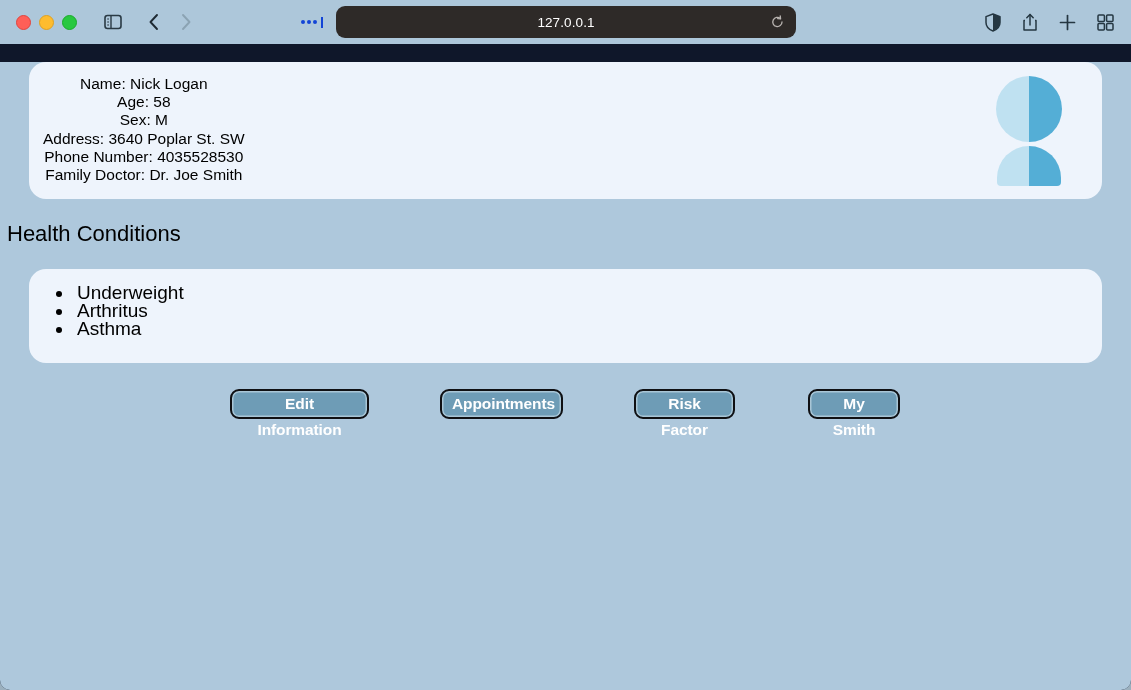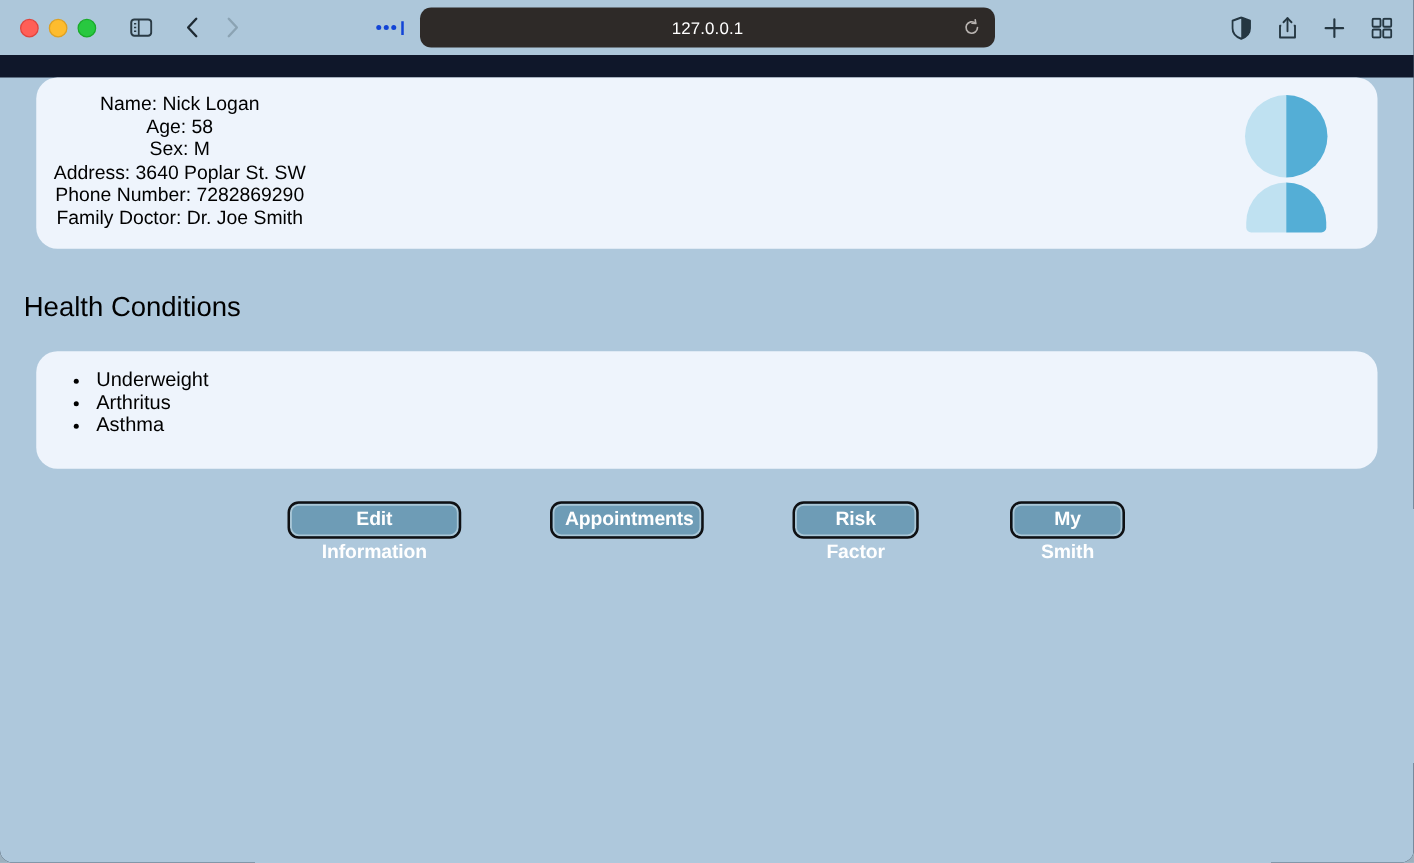--- a/index.html
+++ b/index.html
@@ -119,21 +119,21 @@
   h2#page-title {
     margin: 0;
     padding: 22px 0 0 7px;
     font-size: 26.5px;
     font-weight: bold;
     color: #000;
     letter-spacing: -0.2px;
   }
 
   h3#conditions-title {
-    margin: 12px;
+    margin: 0;
     padding: 0 0 0 7px;
     font-size: 22px;
     font-weight: normal;
     color: #000;
   }
 
   .card {
     background: #eef4fc;
     border-radius: 17px;
     position: relative;
@@ -165,21 +165,21 @@
 
   #conditions-card {
     margin: 22px 29px 0 29px;
     height: 94px;
   }
 
   #conditions-list {
     margin: 0;
     padding: 15px 0 0 45px;
     list-style: disc;
-    font-size: 16px;
+    font-size: 19px;
     line-height: 18.2px;
     color: #000;
   }
   #conditions-list li {
     padding-left: 3px;
   }
 
   #button-row {
     position: relative;
     margin-top: 26px;
@@ -295,21 +295,21 @@
 
   <div id="page">
 
 
     <div id="info-card" class="card">
       <div id="info-lines">
         <div>Name: Nick Logan</div>
         <div>Age: 58</div>
         <div>Sex: M</div>
         <div>Address: 3640 Poplar St. SW</div>
-        <div>Phone Number: 7282869290</div>
+        <div>Phone Number: 4035528530</div>
         <div>Family Doctor: Dr. Joe Smith</div>
       </div>
 
       <div id="avatar">
         <svg width="72" height="113" viewBox="0 0 72 113">
 
           <path d="M36 2 A33 33 0 0 0 36 68 Z" fill="#bfe1f1"></path>
 
           <path d="M36 2 A33 33 0 0 1 36 68 Z" fill="#54aed6"></path>
 

